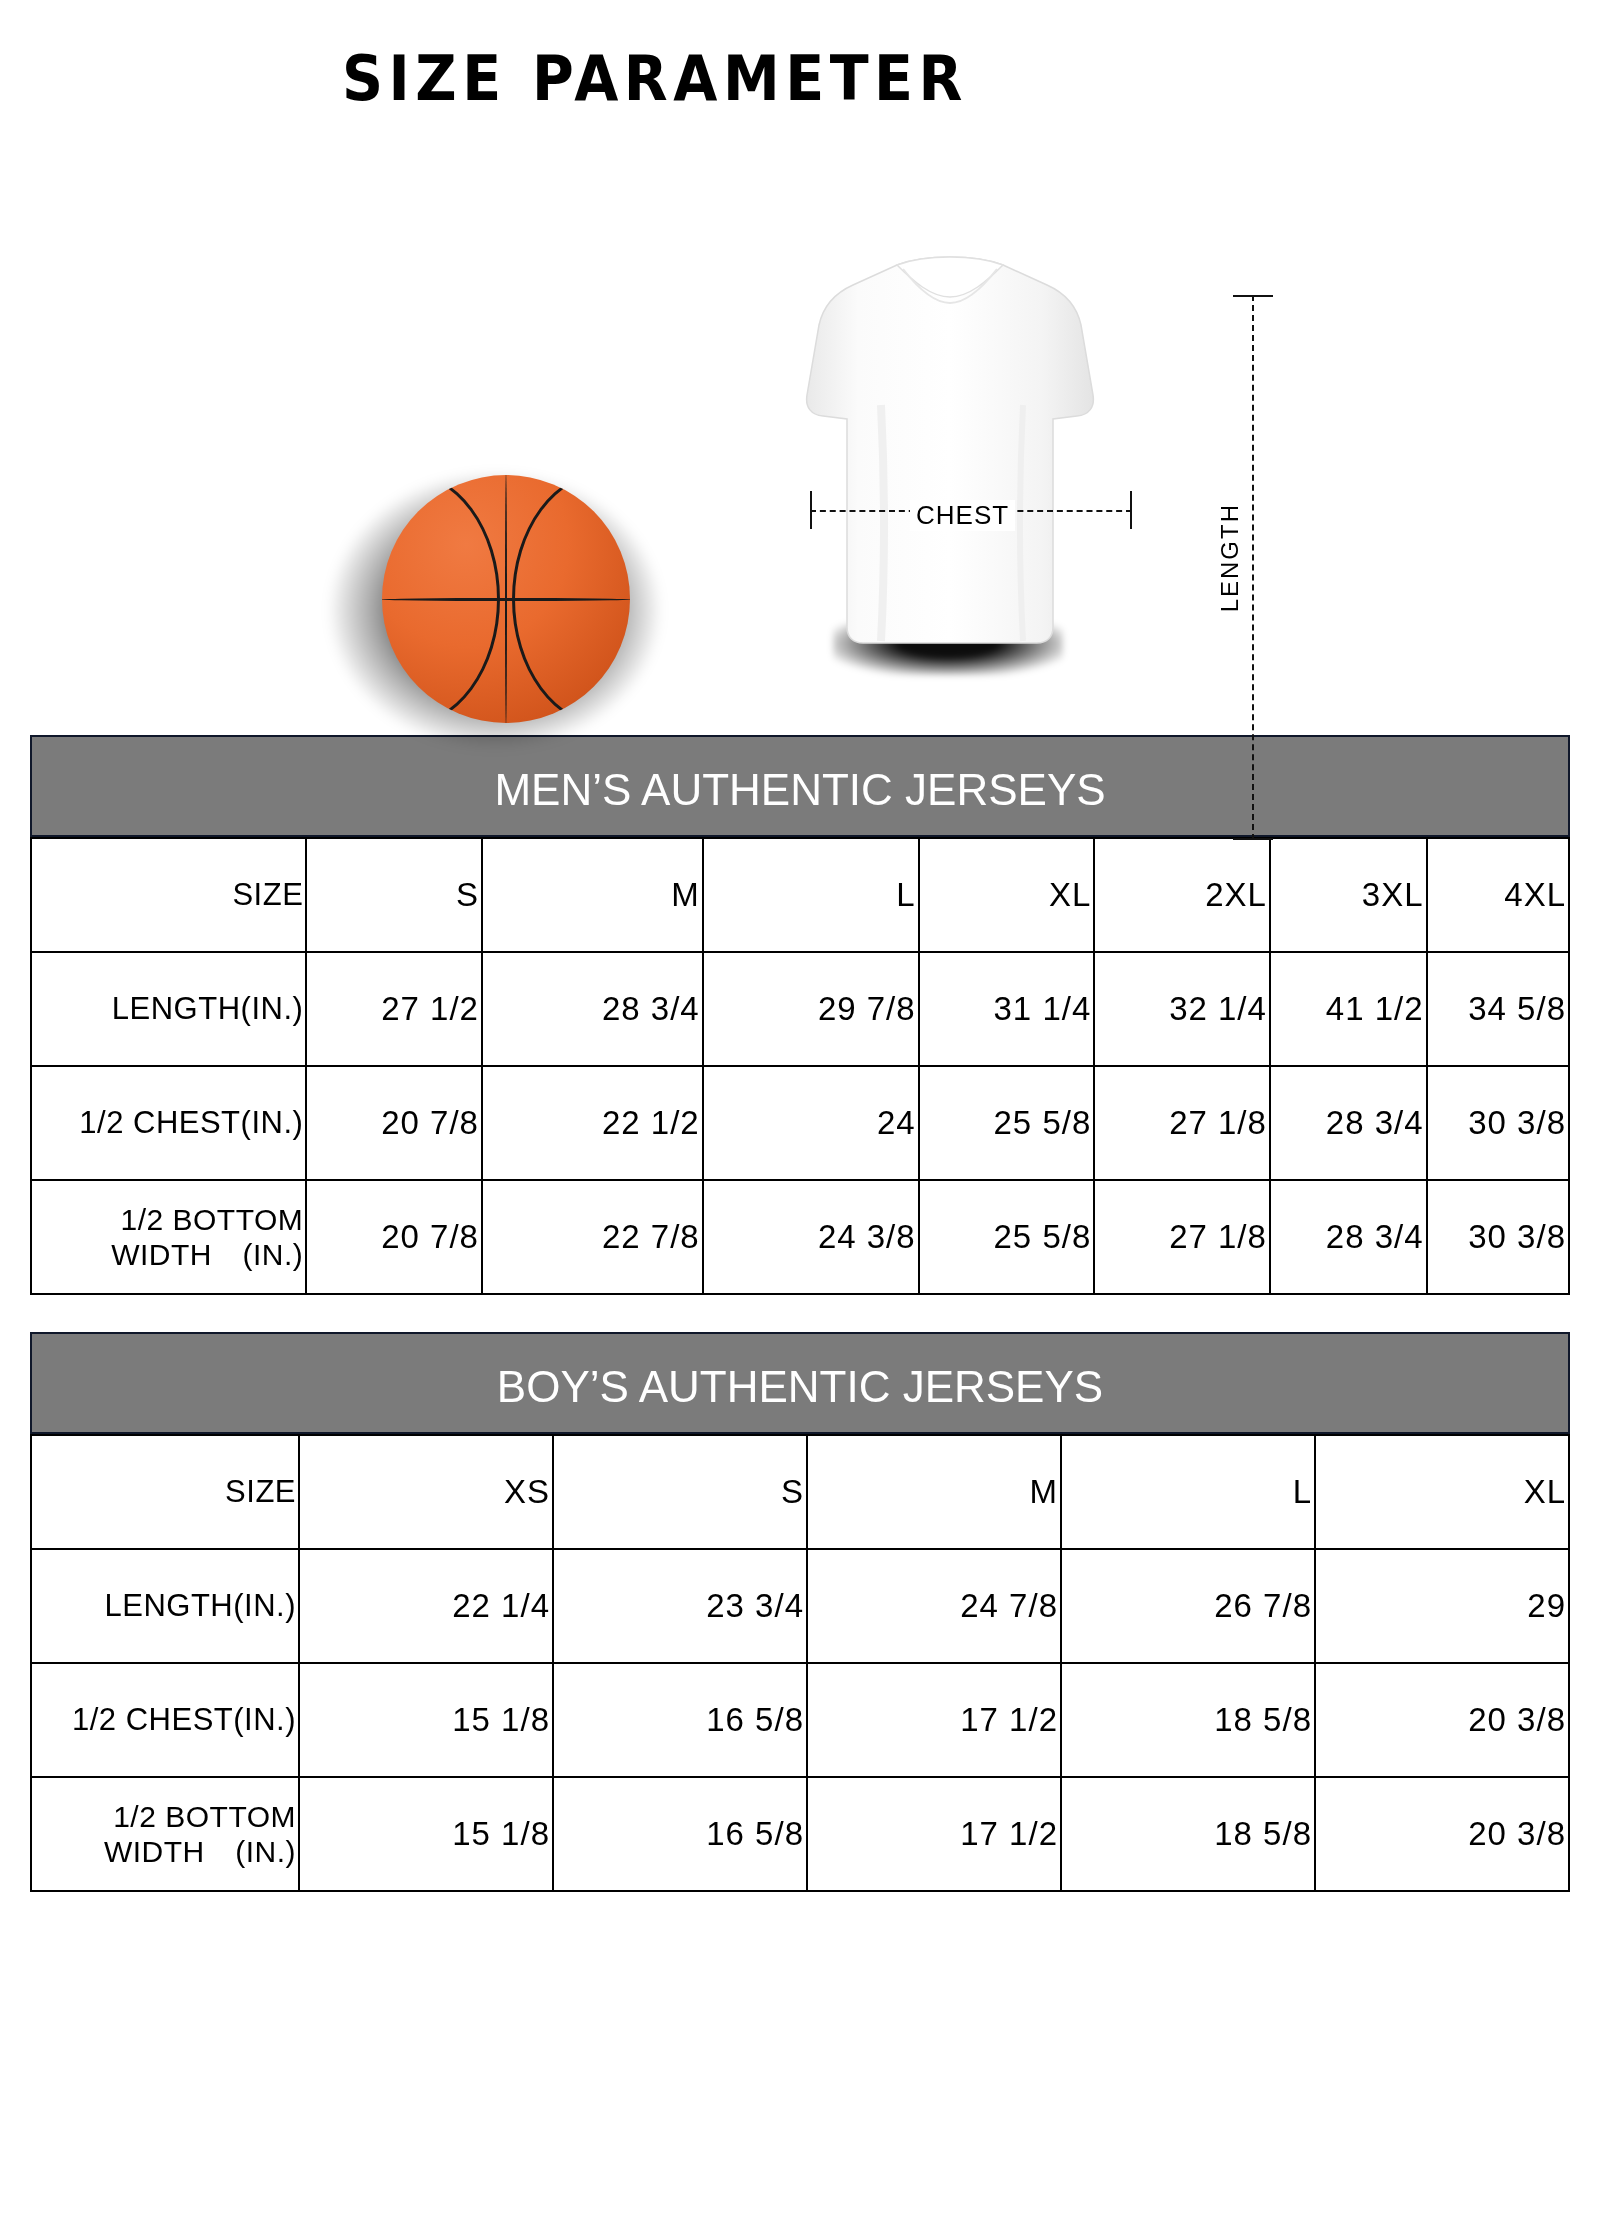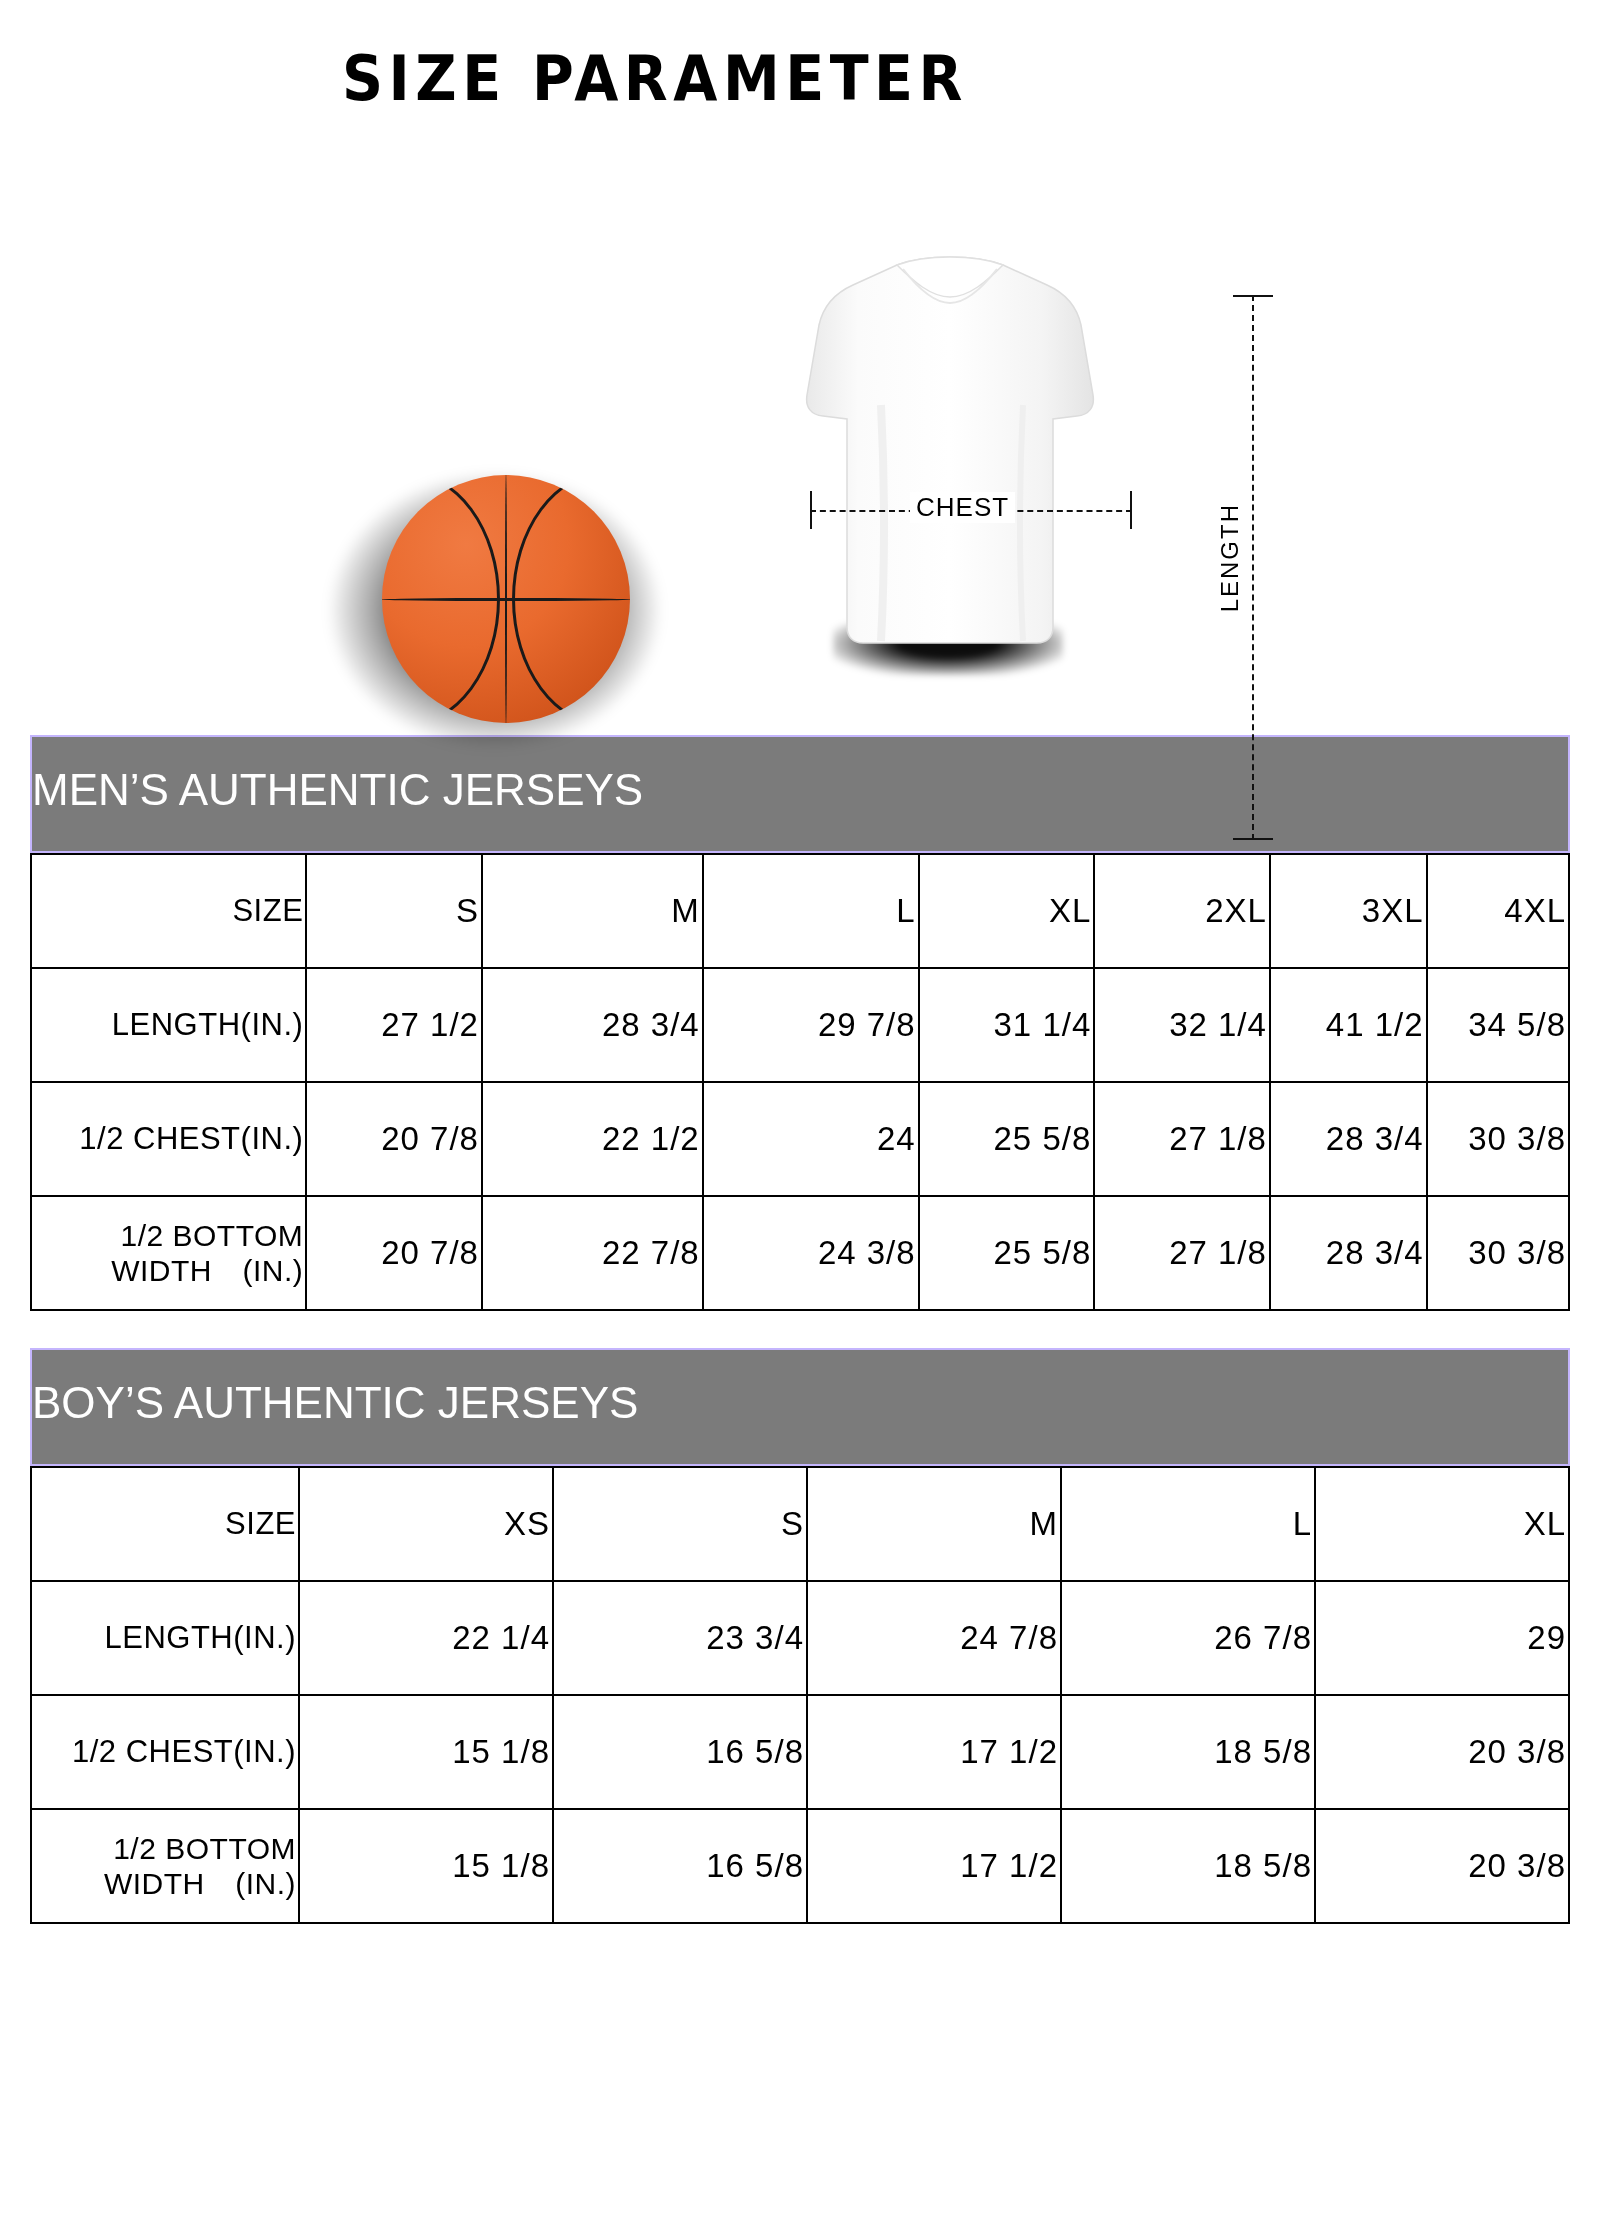--- a/index.html
+++ b/index.html
@@ -124,21 +124,21 @@
     position: absolute;
     top: 376px;
     width: 2px; height: 38px;
     background: #111;
   }
   .chest-cap-l { left: 780px; }
   .chest-cap-r { left: 1100px; }
   .chest-label {
     position: absolute;
     left: 880px;
-    top: 377px;
+    top: 385px;
     background: #fff;
     padding: 0 6px;
     font-family: "Liberation Sans", sans-serif;
     font-size: 26px;
     letter-spacing: 1px;
   }
 
   
   .len-line {
     position: absolute;
@@ -167,24 +167,24 @@
     transform: rotate(180deg);
   }
 
   
   .tbl-block { margin: 0 auto; width: 1540px; }
   .tbl-block + .tbl-block { margin-top: 37px; }
 
   .tbl-header {
     background: #7b7b7b;
     color: #fff;
-    text-align: left;
+    text-align: center;
     font-size: 44px;
-    padding: 28px 0 36px;
-    border: 2px solid #c4b5fd;
+    padding: 28px 0 20px;
+    border: 2px solid #0f172a;
     box-sizing: border-box;
   }
 
   table {
     border-collapse: collapse;
     width: 100%;
     table-layout: fixed;
   }
   table td {
     border: 2px solid #000;

